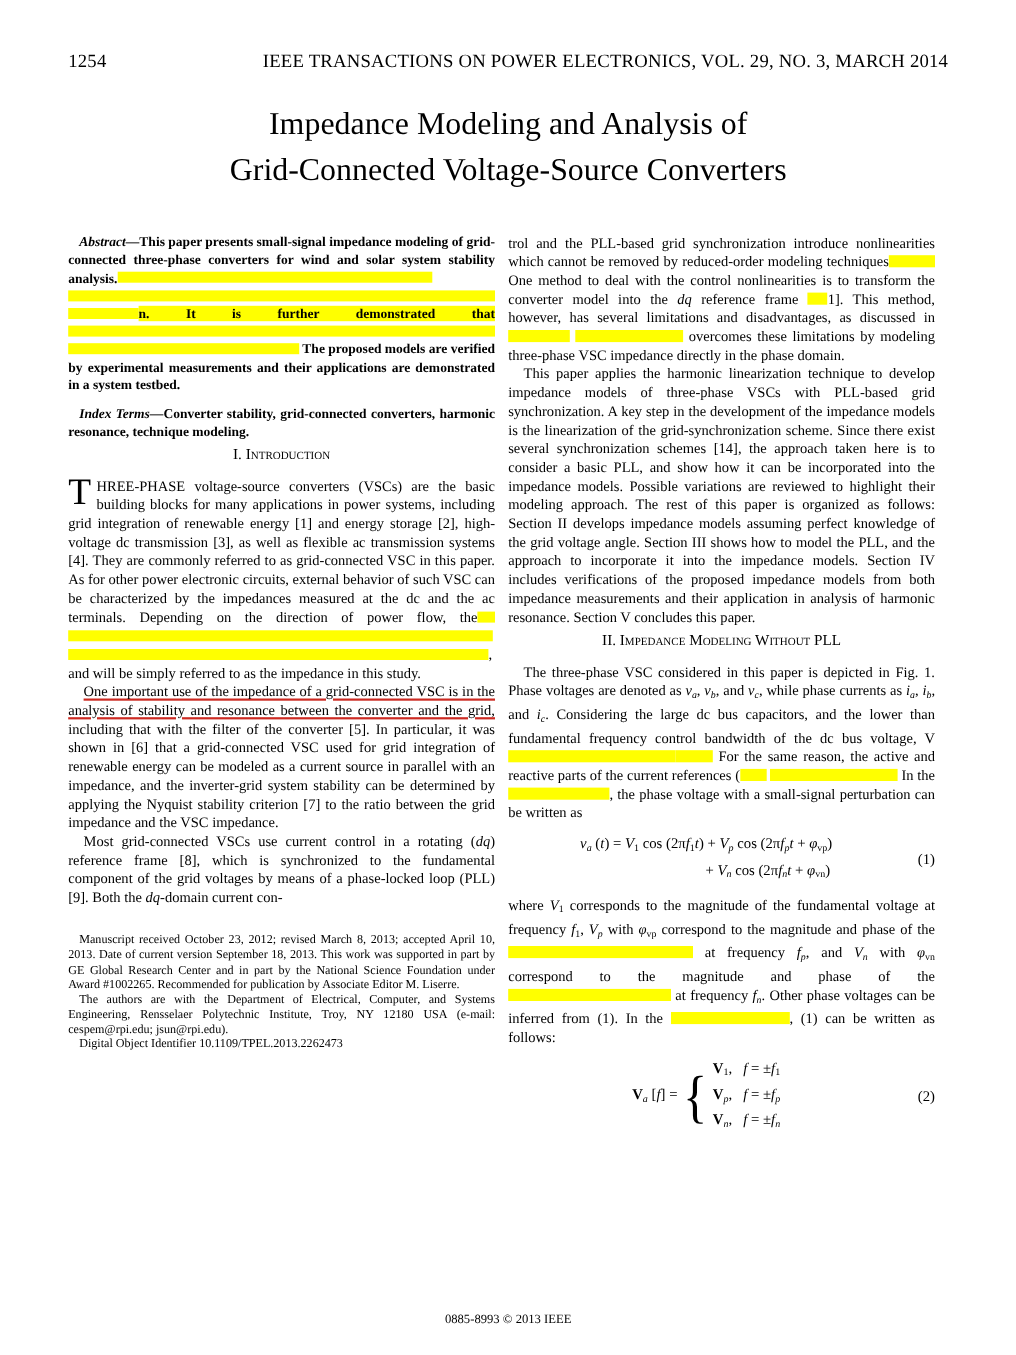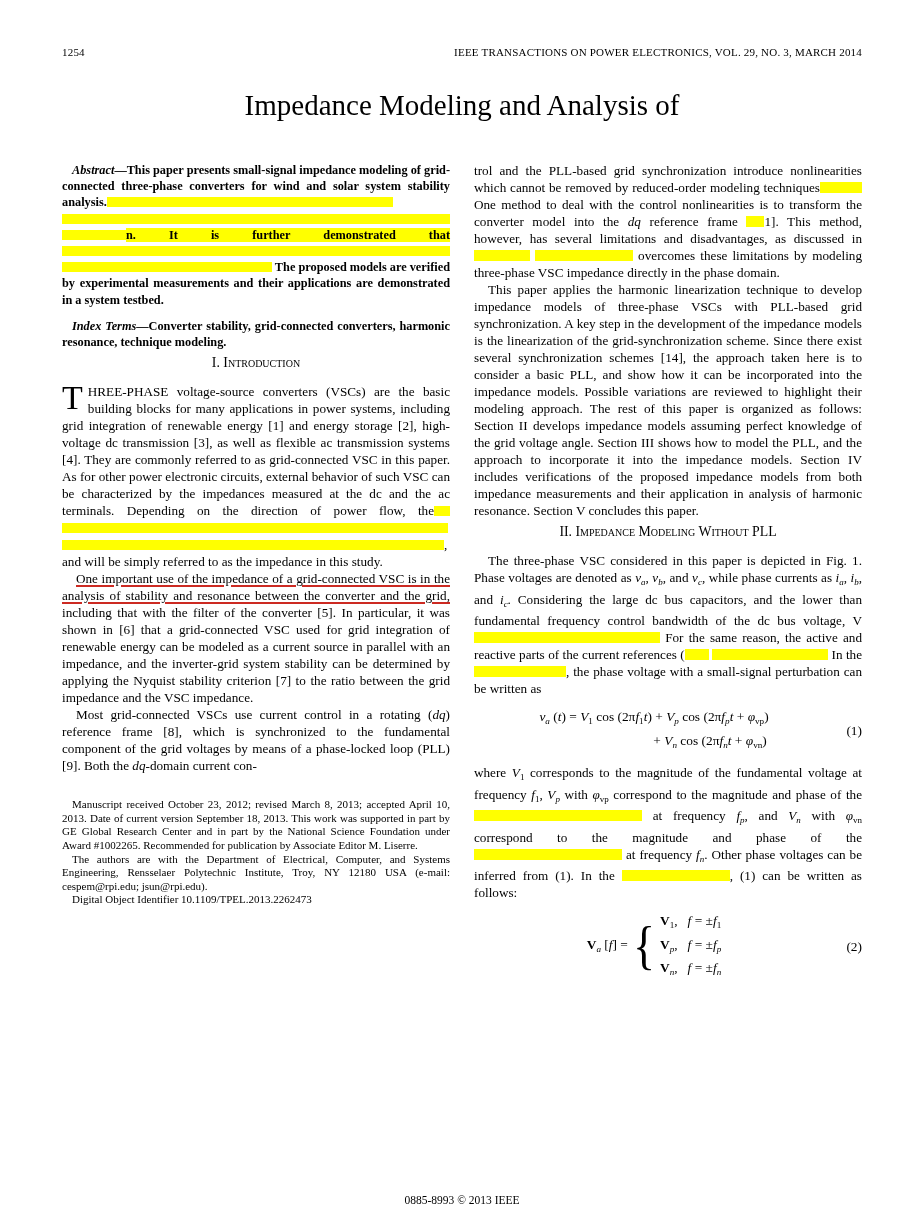--- a/index.html
+++ b/index.html
@@ -8,29 +8,29 @@
     width: 924px; height: 1232px;
     margin: 0 auto; background: #ffffff;
     position: relative; overflow: hidden;
     font-family: "Liberation Serif", serif;
     color: #000;
     outline: 1px solid #aaa;
   }
   .page { padding: 46px 62px 0 62px; }
   .runhead {
     display: flex; justify-content: space-between;
-    font-size: 11px; letter-spacing: 0.2px;
+    font-size: 17px; letter-spacing: 0.2px;
   }
   .title {
     text-align: center; font-weight: normal;
     font-size: 29px; line-height: 1.45;
     margin: 26px 0 0 0;
   }
   .authors { text-align: center; font-size: 15px; margin-top: 21px; }
-  .columns { display: flex; gap: 24px; margin-top: 36px; }
+  .columns { display: flex; gap: 12px; margin-top: 36px; }
   .col { width: 388px; font-size: 13.2px; line-height: 17px; text-align: justify; }
   p { margin: 0; }
   .abstract {
     font-weight: bold; font-size: 12.3px; line-height: 16.2px;
     text-indent: 10px;
   }
   .terms { margin-top: 10px; }
   .sec {
     font-weight: normal; font-variant: small-caps;
     text-align: center; font-size: 13.8px;
@@ -77,20 +77,21 @@
 
 <div class="page">
 
   <div class="runhead">
     <span>1254</span>
     <span>IEEE TRANSACTIONS ON POWER ELECTRONICS, VOL. 29, NO. 3, MARCH 2014</span>
   </div>
 
   <h1 class="title">
     <span>Impedance Modeling and Analysis of</span><br>
+    <span>Grid-Connected Voltage-Source Converters</span>
   </h1>
 
 
   <div class="columns">
 
     <div class="col">
       <p class="abstract"><span class="i">Abstract</span><span>—This paper presents small-signal impedance modeling of grid-connected three-phase converters for wind and solar system stability analysis.</span><span class="redact" style="width: 286px;"></span><span class="redact" style="width: 388px;"></span><span class="redact" style="width: 64px;"></span><span class="hl">n. It is further demonstrated that</span><span class="redact" style="width: 388px;"></span><span class="redact" style="width: 210px;"></span><span> The proposed models are verified by experimental measurements and their applications are demonstrated in a system testbed.</span></p>
       <p class="abstract terms"><span class="i">Index Terms</span><span>—Converter stability, grid-connected converters, harmonic resonance, technique modeling.</span></p>
 
       <h2 class="sec">I. Introduction</h2>

